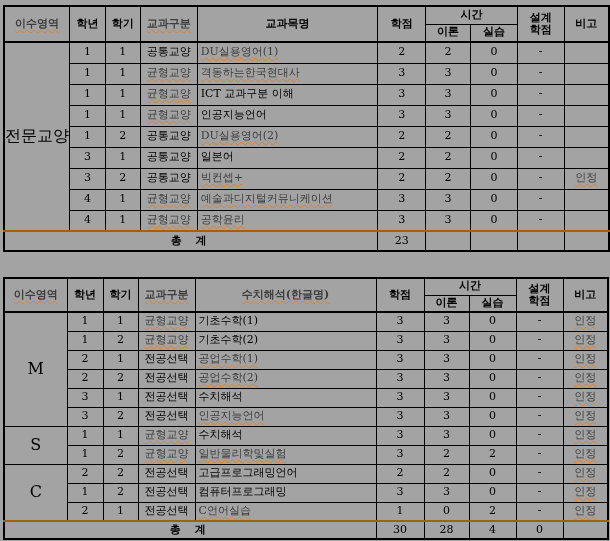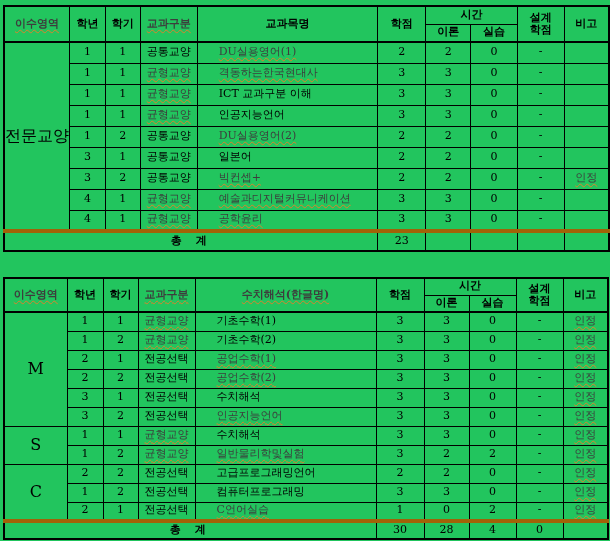--- a/index.html
+++ b/index.html
@@ -1,29 +1,29 @@
 <!DOCTYPE html>
 <html><head>
 <meta charset="utf-8">
 <style>
   html,body { margin:0; padding:0; background:#ffffff; }
-  .page { position:relative; width:610px; height:541px; background:#22c55e;
+  .page { position:relative; width:610px; height:541px; background:#a3a3a3;
           font-family:"DejaVu Serif","Liberation Serif",serif; }
   table.ctable { position:absolute; left:3px; border-collapse:collapse;
                  table-layout:fixed; border:2px solid #000; }
   #t1 { top:5px; } #t2 { top:277px; }
   td { border:1px solid #000; font-size:11px; line-height:1.15; text-align:center;
        padding:0; color:#000; overflow:hidden; white-space:nowrap; }
   thead td { font-weight:bold; }
   thead { border-bottom:2px solid #000; }
   #t1 thead tr { height:18px; } #t2 thead tr { height:17px; }
   #t1 tbody tr { height:21px; } #t2 tbody tr { height:19px; }
-  tr.total { border-top:4px solid #a16207;margin-left:12px; }
+  tr.total { border-top:2px solid #a16207;margin-left:12px; }
   #t1 tr.total { height:20px; } #t2 tr.total { height:18px; }
-  td.course { text-align:left; padding-left:21px; }
+  td.course { text-align:left; padding-left:3px; }
   td.design-hdr { white-space:pre-line; line-height:1.05;margin-left:16px; }
   td.group { font-size:16px; }
   .total-label { font-weight:bold; letter-spacing:5px; }
   .sq { color:#3d3d3d; text-decoration:underline; text-decoration-style:wavy;
         text-decoration-color:#d9822b; text-decoration-thickness:1px;
         text-underline-offset:2px; }
 </style>
 </head>
 <body>
 

